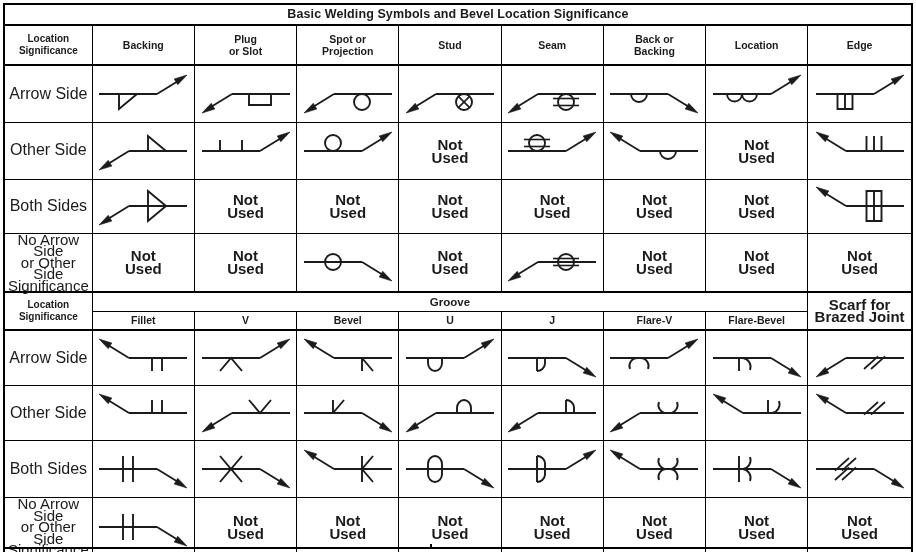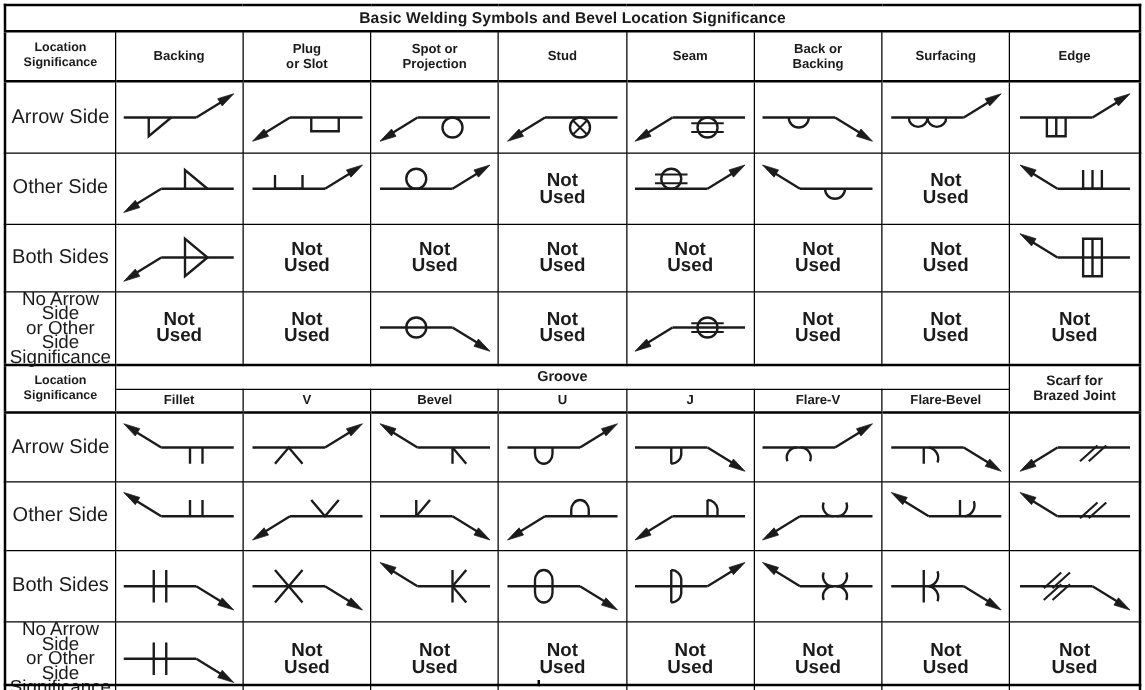--- a/index.html
+++ b/index.html
@@ -50,21 +50,21 @@
   }
   .subhdr{
     font-size:10.5px;font-weight:bold;height:17px;line-height:17px;
     border-bottom:2px solid #000 !important;
   }
   .loc2{
     font-size:10px;font-weight:bold;line-height:12px;
     border-bottom:2px solid #000 !important;border-top:2px solid #000 !important;
   }
   .scarf{
-    font-size:11px;font-weight:bold;line-height:12px;
+    font-size:15px;font-weight:bold;line-height:12px;
     border-bottom:2px solid #000 !important;
   }
   .sec-top td{border-top:2px solid #000 !important;}
   .r1{height:57px;}
   .r2{height:57px;}
   .r3{height:54px;}
   .r4{height:48px;}
   .g1{height:55px;}
   .g2{height:55px;}
   .g3{height:57px;}
@@ -97,21 +97,21 @@
           <td class="title-cell" colspan="9">Basic Welding Symbols and Bevel Location Significance</td>
         </tr>
         <tr>
           <td class="hdr loc">Location Significance</td>
           <td class="hdr">Backing</td>
           <td class="hdr">Plug<br>or Slot</td>
           <td class="hdr">Spot or<br>Projection</td>
           <td class="hdr">Stud</td>
           <td class="hdr">Seam</td>
           <td class="hdr">Back or<br>Backing</td>
-          <td class="hdr">Surfacing</td>
+          <td class="hdr">Location</td>
           <td class="hdr">Edge</td>
         </tr>
         <tr class="r1">
           <td class="rowlab">Arrow Side</td>
           <td class="symcell">
             <svg width="100" height="48" viewBox="0 0 100 48">
               <line x1="6" y1="24" x2="64" y2="24" stroke="#1b1b1b" stroke-width="1.9" stroke-linecap="butt"></line>
               <line x1="64" y1="24" x2="90" y2="8" stroke="#1b1b1b" stroke-width="1.9" stroke-linecap="butt"></line>
               <path d="M94,5 L84.74285988186877,14.739884847023868 L83.2737520850824,12.370356142529754 L81.15967013360937,8.960546543379687 Z" fill="#1b1b1b" stroke="#1b1b1b" stroke-width="0.6"></path>
               <path d="M26,24 L26,39 L44,24" stroke="#1b1b1b" stroke-width="1.9" fill="none" stroke-linejoin="miter"></path>

